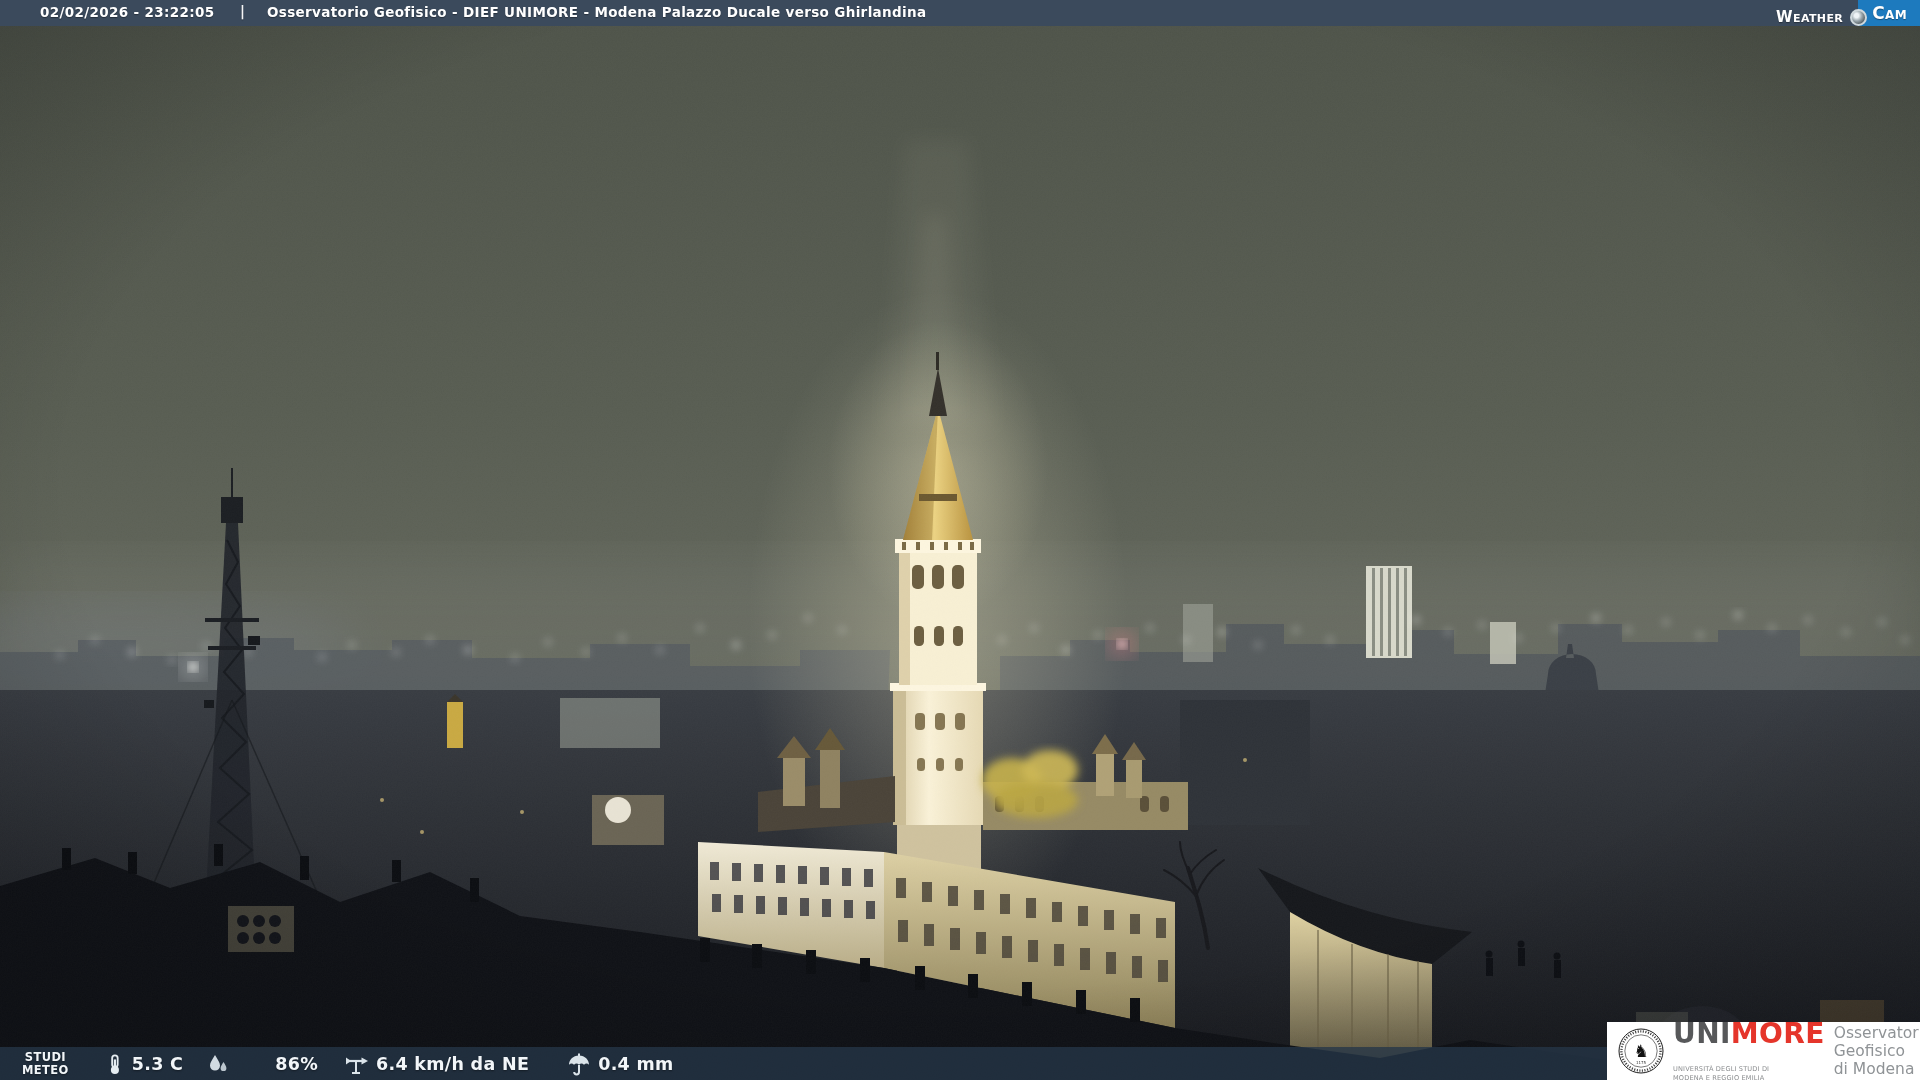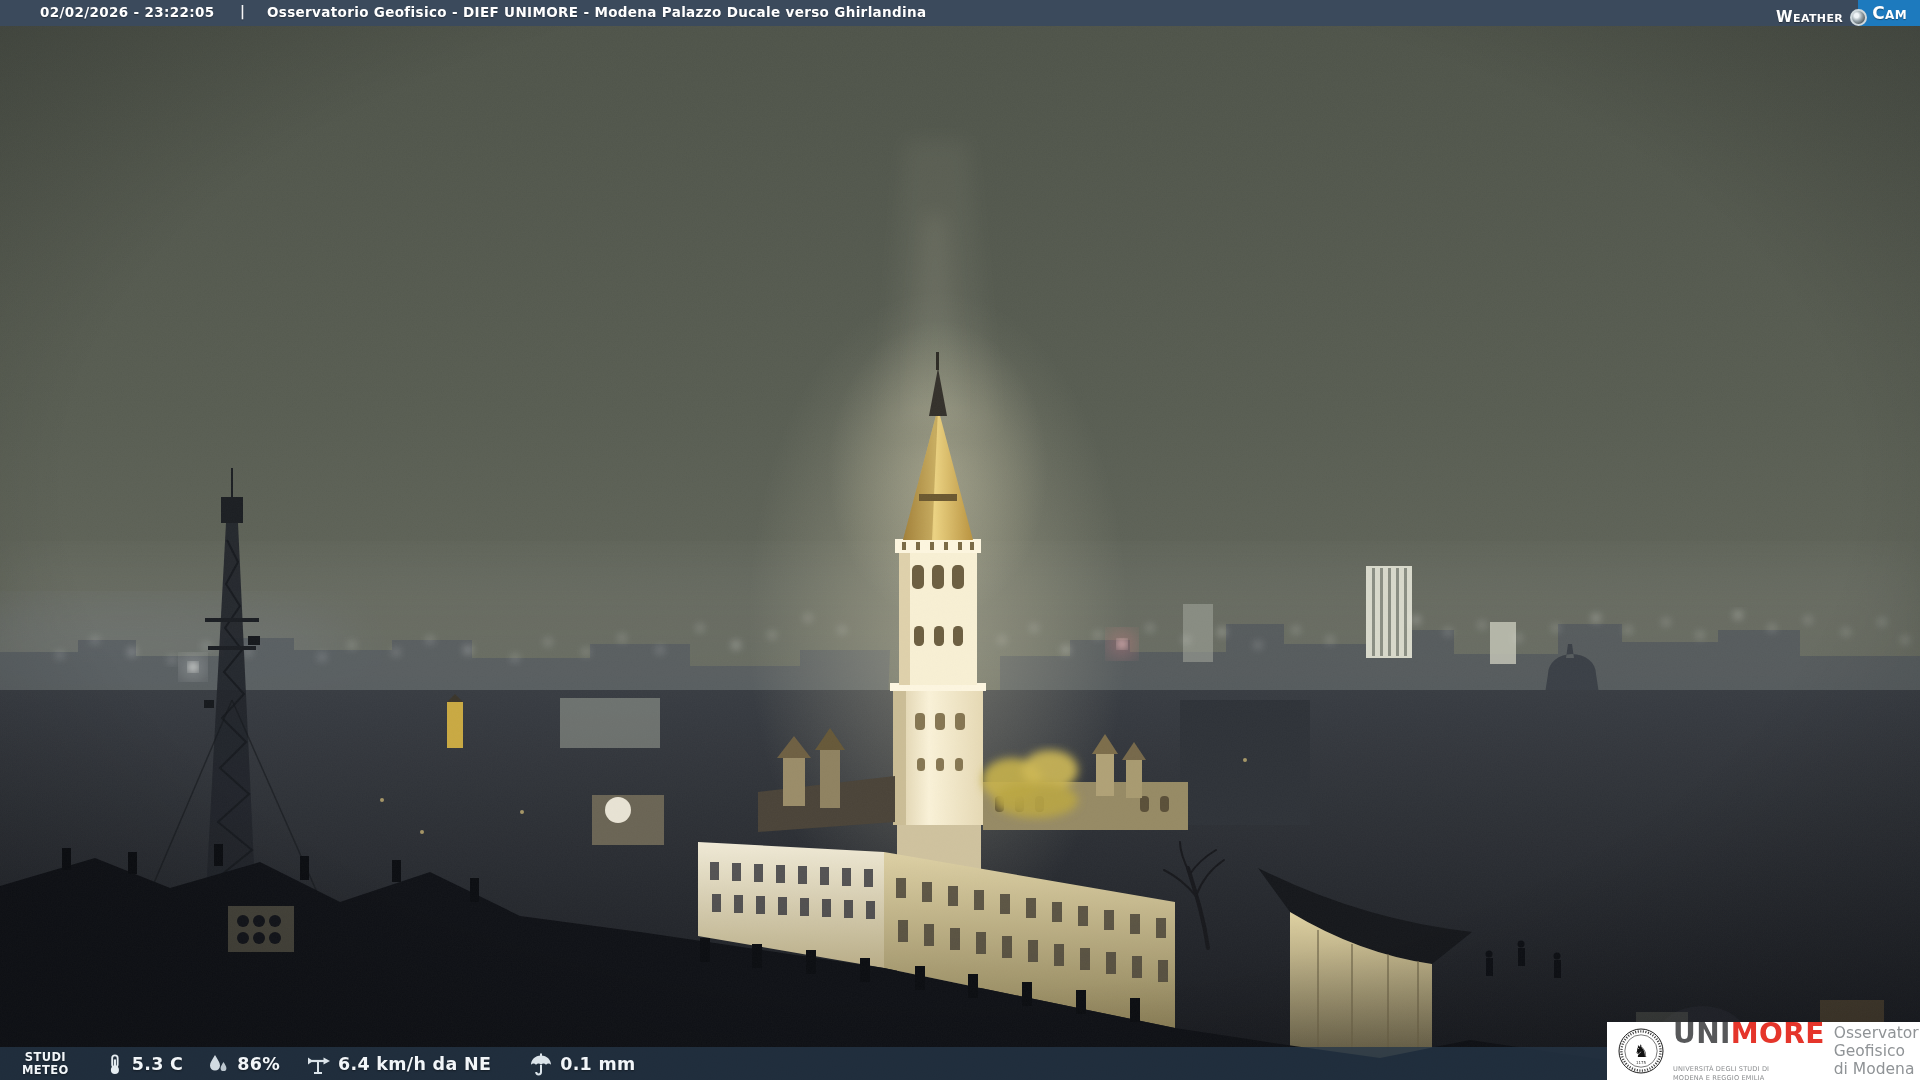--- a/index.html
+++ b/index.html
@@ -23,21 +23,21 @@
       padding:0 13px 0 14px;font-variant:small-caps;font-size:17px;}
 
   
   .wx{position:absolute;left:0;right:0;bottom:0;height:33px;background:rgba(37,54,72,.78);
       display:flex;align-items:center;color:#f2f6f9;font-weight:bold;font-size:17.5px;
       letter-spacing:.3px;text-shadow:0 1px 2px rgba(0,0,0,.4);}
   .wx-label{margin:0 34px 0 22px;font-size:11.5px;line-height:1.08;text-align:center;
             display:flex;flex-direction:column;letter-spacing:.4px;}
   .wx-item{display:flex;align-items:center;}
   .wx-item svg{margin-right:7px;display:block;}
-  .mi-t{margin-right:23px;} .mi-h{margin-right:25px;} .mi-w{margin-right:38px;}
+  .mi-t{margin-right:23px;} .mi-h{margin-right:25px;gap:38px;} .mi-w{margin-right:38px;}
 
   
   .logobox{position:absolute;right:0;bottom:0;width:313px;height:58px;background:#fff;
            display:flex;align-items:center;gap:9px;padding-left:11px;box-sizing:border-box;z-index:3;}
   .seal{width:46px;height:46px;flex:0 0 auto;}
   .wm-top{font-size:28px;font-weight:bold;letter-spacing:.4px;line-height:1;white-space:nowrap;}
   .uni{color:#57585a;}.more{color:#e5352b;}
   .wm-sub{font-size:6.6px;color:#8b8d8f;line-height:1.3;margin-top:17px;letter-spacing:.15px;}
   .wm-sub span{display:block;}
   .obs{font-size:15.5px;color:#8f9396;line-height:1.18;}
@@ -431,21 +431,21 @@
       </svg>
       <span>6.4 km/h da NE</span>
     </div>
 
     <div class="wx-item">
       <svg width="24" height="24" viewBox="0 0 24 24">
         <line x1="12" y1="1.5" x2="12" y2="4" stroke="#dbe4ea" stroke-width="2"></line>
         <path d="M12,3.5 C6,3.5 2,8 2,12.8 q2.5,-2.6 5,0 q2.5,-2.6 5,0 q2.5,-2.6 5,0 q2.5,-2.6 5,0 C22,8 18,3.5 12,3.5 Z" fill="#dbe4ea"></path>
         <path d="M12,13 v7 a2.4,2.4 0 0 1 -4.8,0" fill="none" stroke="#dbe4ea" stroke-width="2"></path>
       </svg>
-      <span>0.1 mm</span>
+      <span>0.4 mm</span>
     </div>
   </div>
 
   <div class="logobox">
     <svg class="seal" viewBox="0 0 46 46">
       <circle cx="23" cy="23" r="22" fill="#ffffff" stroke="#1c1c1c" stroke-width="1"></circle>
       <circle cx="23" cy="23" r="19.6" fill="none" stroke="#1c1c1c" stroke-width="2.4" stroke-dasharray="1.1 1.5" opacity=".85"></circle>
       <circle cx="23" cy="23" r="16.2" fill="none" stroke="#1c1c1c" stroke-width=".6"></circle>
       <text x="23" y="28.5" text-anchor="middle" font-size="17" fill="#111">♞</text>
       <text x="23" y="36" text-anchor="middle" font-size="4" fill="#333">1175</text>

